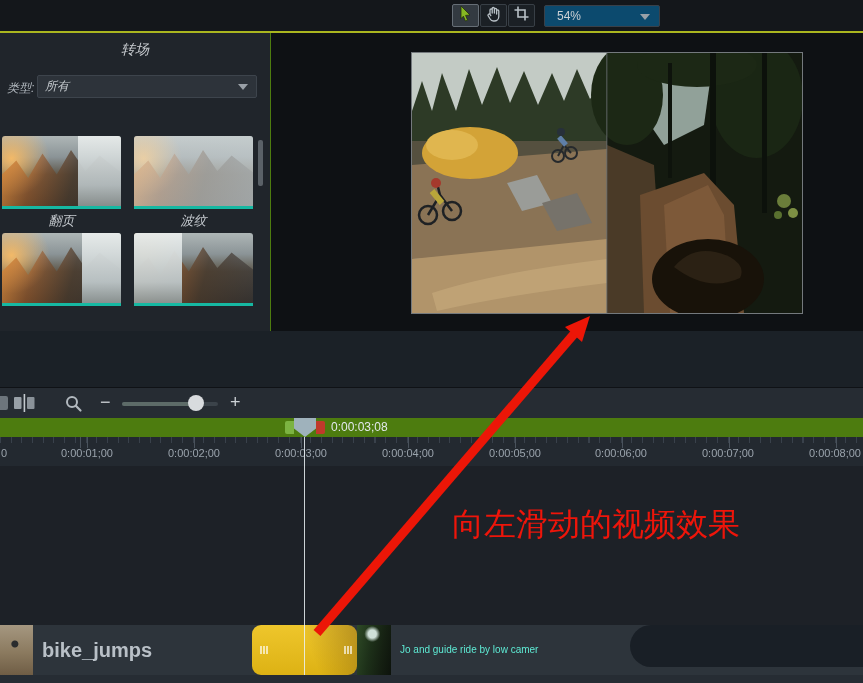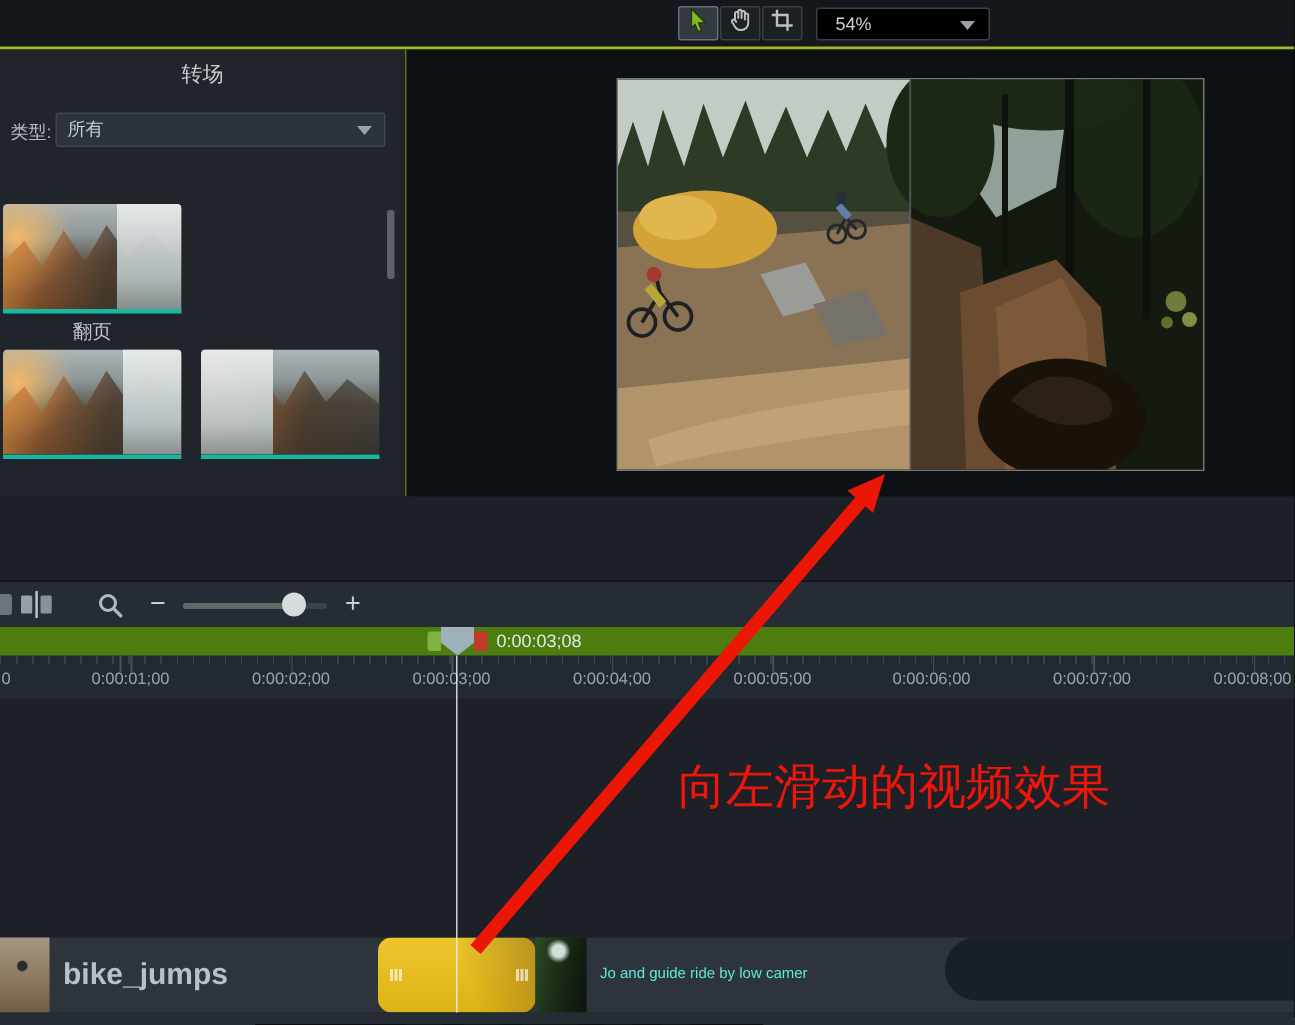--- a/index.html
+++ b/index.html
@@ -3,31 +3,31 @@
 <meta charset="utf-8">
 <style>
   html,body{margin:0;padding:0;background:#000;}
   #app{position:relative;width:863px;height:683px;background:#14171b;overflow:hidden;
        font-family:"Liberation Sans",sans-serif;color:#c9cdd1;}
   
   .topbar{position:absolute;left:0;top:0;width:863px;height:31px;background:#14171b;}
   .tool-btn{position:absolute;top:4px;width:27px;height:23px;background:#1b2025;border:1px solid #383f46;
             border-radius:2px;display:flex;align-items:center;justify-content:center;box-sizing:border-box;}
   .tool-btn.sel{background:#333a41;border-color:#666e76;}
-  .zoom-dd{position:absolute;left:544px;top:5px;width:116px;height:22px;background:#000000;
+  .zoom-dd{position:absolute;left:544px;top:5px;width:116px;height:22px;background:#0c4a6e;
            border:1px solid #394049;border-radius:2px;box-sizing:border-box;font-size:12px;color:#ccd1d5;
            display:flex;align-items:center;padding-left:12px;}
   .caret{width:0;height:0;border-left:5px solid transparent;border-right:5px solid transparent;
          border-top:6px solid #9aa1a8;}
   .zoom-dd .caret{position:absolute;right:9px;top:8px;}
   .accent-line{position:absolute;left:0;top:31px;width:863px;height:2px;background:#aab61f;}
   
   .content{position:absolute;left:0;top:33px;width:863px;height:298px;}
   .left-panel{position:absolute;left:0;top:0;width:270px;height:298px;background:#20252b;
-              border-right:3px solid #4d7c0f;overflow:hidden;box-sizing:content-box;}
+              border-right:1px solid #4d7c0f;overflow:hidden;box-sizing:content-box;font-style:italic;}
   .panel-title{position:absolute;left:0;top:8px;width:270px;text-align:center;font-size:14px;color:#c9cdd1;}
   .type-label{position:absolute;left:7px;top:47px;font-size:12px;color:#b4bbc1;}
   .type-dd{position:absolute;left:37px;top:42px;width:220px;height:23px;background:#2d333a;
            border:1px solid #3d444c;border-radius:2px;box-sizing:border-box;font-size:12px;color:#c7ccd0;
            display:flex;align-items:center;padding-left:7px;}
   .type-dd .caret{position:absolute;right:8px;top:8px;}
   .t-item{position:absolute;width:119px;margin-top:28px;}
   .t-art{height:70px;border-radius:3px 3px 0 0;overflow:hidden;position:relative;
          background:radial-gradient(circle at 8% 32%,#f2b968 0%,rgba(242,185,104,0) 32%),
                     linear-gradient(180deg,#aeb6b6 0%,#8b9497 30%,#5d574a 55%,#3a342b 100%);}
@@ -138,20 +138,25 @@
       <div class="type-dd">
         <span>所有</span>
         <span class="caret"></span>
       </div>
 
       <div class="t-item" style="left:2px;top:75px">
         <div class="t-art v1"></div>
         <div class="t-line"></div>
         <div class="t-label">翻页</div>
       </div>
+      <div class="t-item" style="left:134px;top:75px">
+        <div class="t-art v2"></div>
+        <div class="t-line"></div>
+        <div class="t-label">波纹</div>
+      </div>
       <div class="t-item" style="left:2px;top:172px">
         <div class="t-art v3"></div>
         <div class="t-line"></div>
       </div>
       <div class="t-item" style="left:134px;top:172px">
         <div class="t-art v4"></div>
         <div class="t-line"></div>
       </div>
       <div class="t-item" style="left:2px;top:277px">
         <div class="t-art v5"></div>

